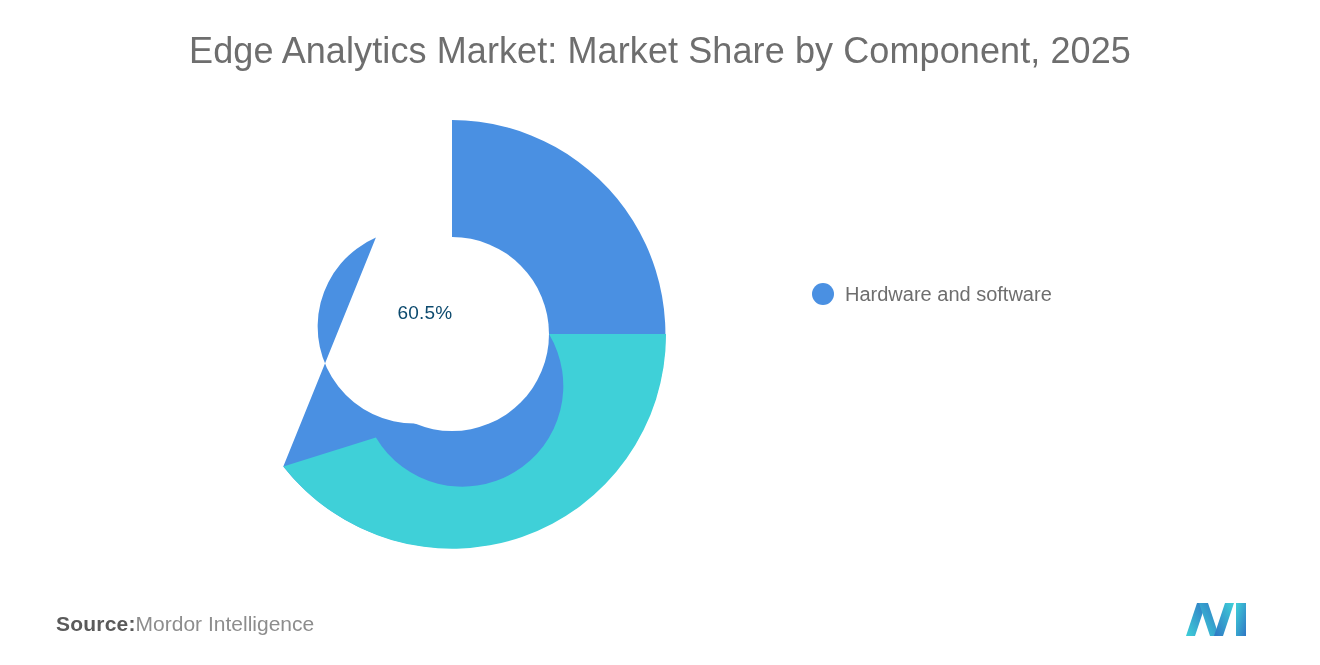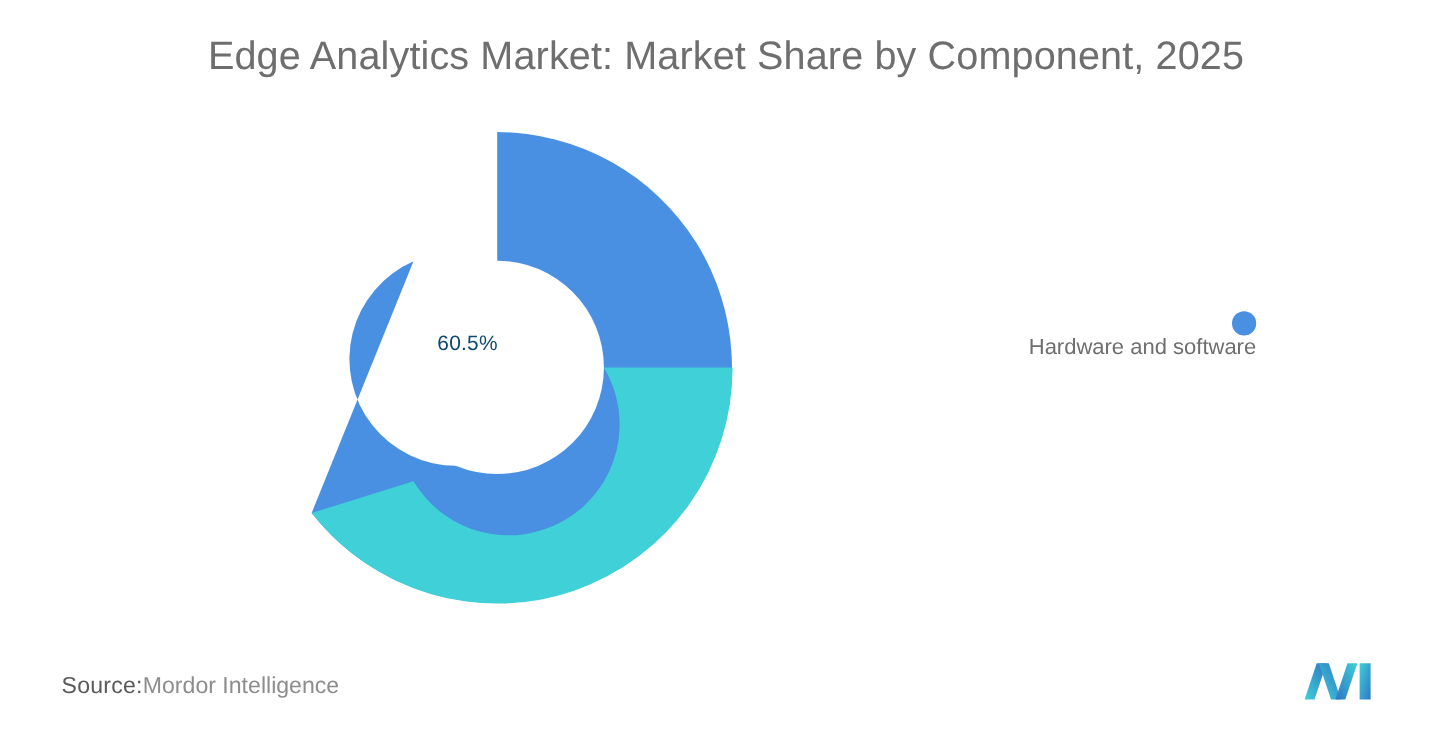--- a/index.html
+++ b/index.html
@@ -57,23 +57,22 @@
 
   
   .legend {
     position: absolute;
     left: 812px;
     top: 283px;
     width: 330px;
   }
   .legend-row {
     display: flex;
-    align-items: flex-end;
+    align-items: flex-start;
     height: 33px;
-    flex-direction: column;
   }
   .legend-dot {
     width: 22px;
     height: 22px;
     border-radius: 50%;
     flex: 0 0 auto;
   }
   .legend-label {
     margin-left: 11px;
     font-size: 20px;
@@ -85,21 +84,21 @@
   
   .footer {
     position: absolute;
     left: 56px;
     top: 612px;
     display: flex;
     align-items: baseline;
     font-size: 21px;
   }
   .source-label {
-    font-weight: normal;
+    font-weight: bold;
     color: #5a5a5a;
     letter-spacing: 0.2px;
   }
   .source-value {
     margin-left: 0;
     color: #8d8d8d;
     font-weight: 400;
   }
 
   .brand-logo {

